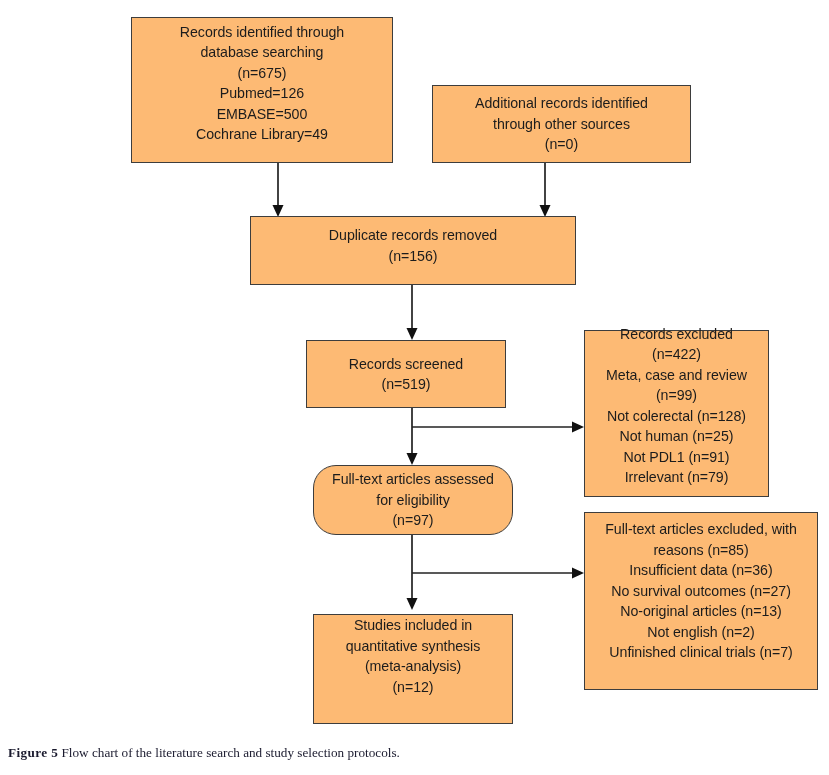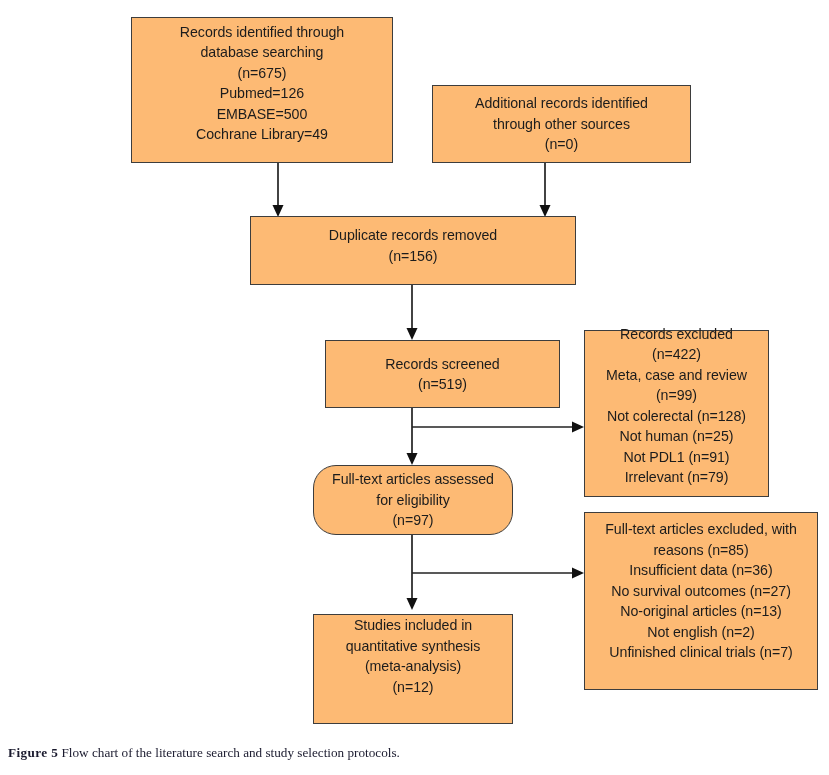--- a/index.html
+++ b/index.html
@@ -39,21 +39,21 @@
     line-height: 20.5px;
     color: #1c1c1c;
     letter-spacing: -0.05px;
     white-space: pre-line;
     padding: 0 6px;
   }
   
   #box-records-identified { left: 131px; top: 17px;  width: 262px; height: 146px; }
   #box-additional-records { left: 432px; top: 85px;  width: 259px; height: 78px;  }
   #box-duplicates-removed { left: 250px; top: 208px; width: 326px; height: 69px; margin-top: 8px;  }
-  #box-records-screened   { left: 325px; top: 340px; width: 235px; height: 68px;  }
+  #box-records-screened   { left: 306px; top: 340px; width: 200px; height: 68px;  }
   #box-fulltext-assessed  { left: 313px; top: 465px; width: 200px; height: 70px; border-radius: 23px;  }
   #box-studies-included   { left: 313px; top: 614px; width: 200px; height: 110px; }
   #box-records-excluded   { left: 584px; top: 330px; width: 185px; height: 167px; }
   #box-fulltext-excluded  { left: 584px; top: 512px; width: 234px; height: 178px; }
 
   
   #box-records-identified .box-text { position: relative; top: -7px; }
   #box-duplicates-removed .box-text { position: relative; top: -5px; }
   #box-studies-included  .box-text  { position: relative; top: -13px; }
   #box-records-excluded  .box-text  { position: relative; top: -8px; }

